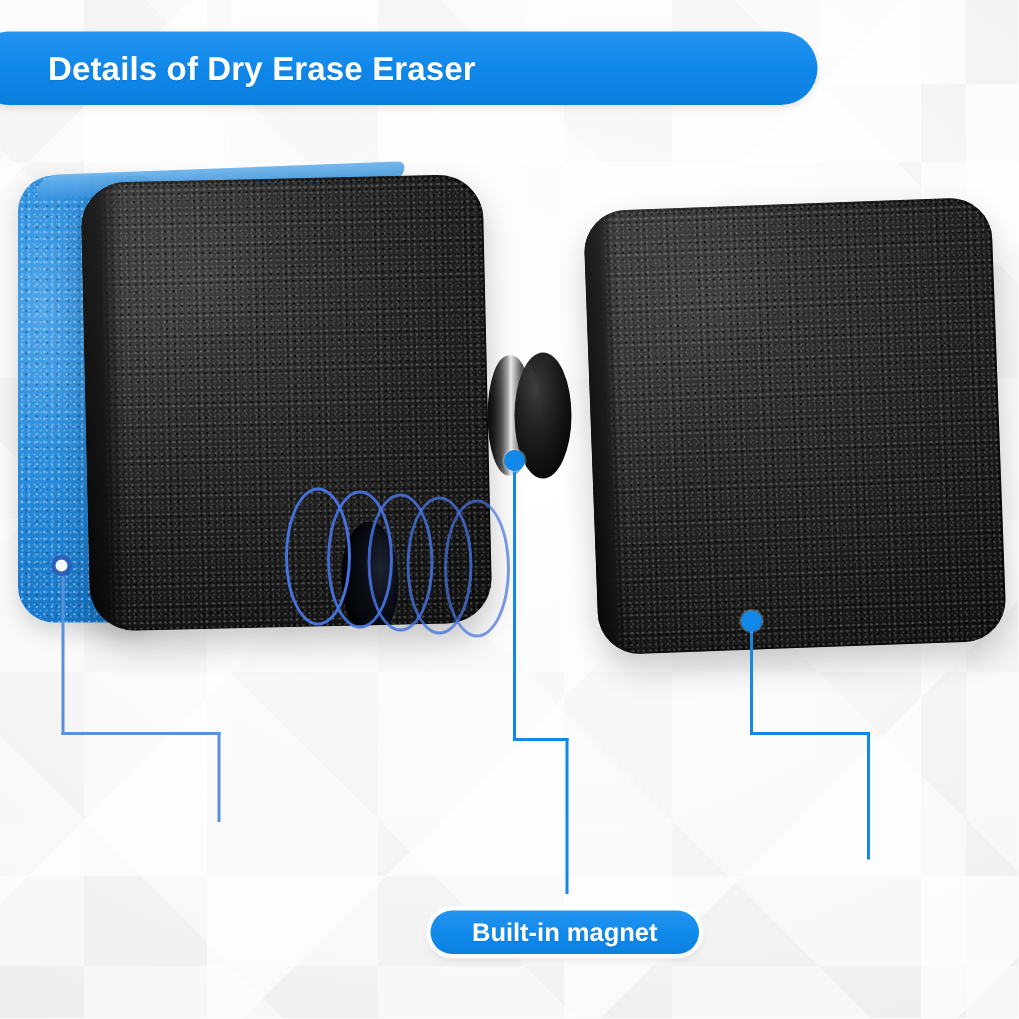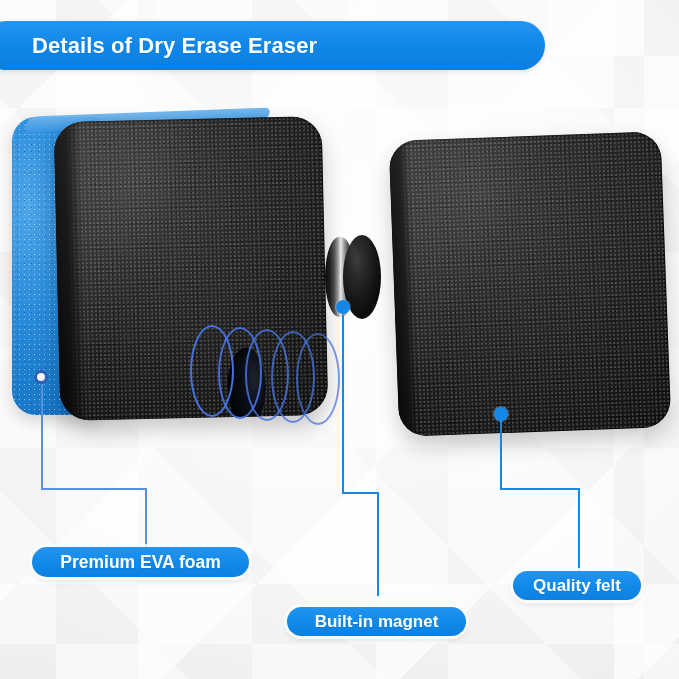--- a/index.html
+++ b/index.html
@@ -334,27 +334,25 @@
       <div class="felt-texture"></div>
       <div class="felt-right-edge"></div>
       <div class="felt-sheen"></div>
     </div>
   </div>
 
   <div class="leader v thin" style="left:41px; top:384px; height:106px;"></div>
   <div class="leader h thin" style="left:41px; top:488px; width:106px;"></div>
   <div class="leader v thin" style="left:145px; top:488px; height:60px;"></div>
   <div class="dot-ring" style="left:34px; top:370px;"></div>
-  <div class="pill pill-eva">Premium EVA foam</div>
 
   <div class="leader v" style="left:342px; top:312px; height:182px;"></div>
   <div class="leader h" style="left:342px; top:492px; width:37px;"></div>
   <div class="leader v" style="left:377px; top:492px; height:104px;"></div>
   <div class="dot-solid" style="left:336px; top:300px;"></div>
   <div class="pill pill-mag">Built-in magnet</div>
 
   <div class="leader v" style="left:500px; top:420px; height:70px;"></div>
   <div class="leader h" style="left:500px; top:488px; width:80px;"></div>
   <div class="leader v" style="left:578px; top:488px; height:85px;"></div>
   <div class="dot-solid" style="left:494px; top:407px;"></div>
-  <div class="pill pill-felt">Quality felt</div>
 
 </div>
 
 </body></html>

